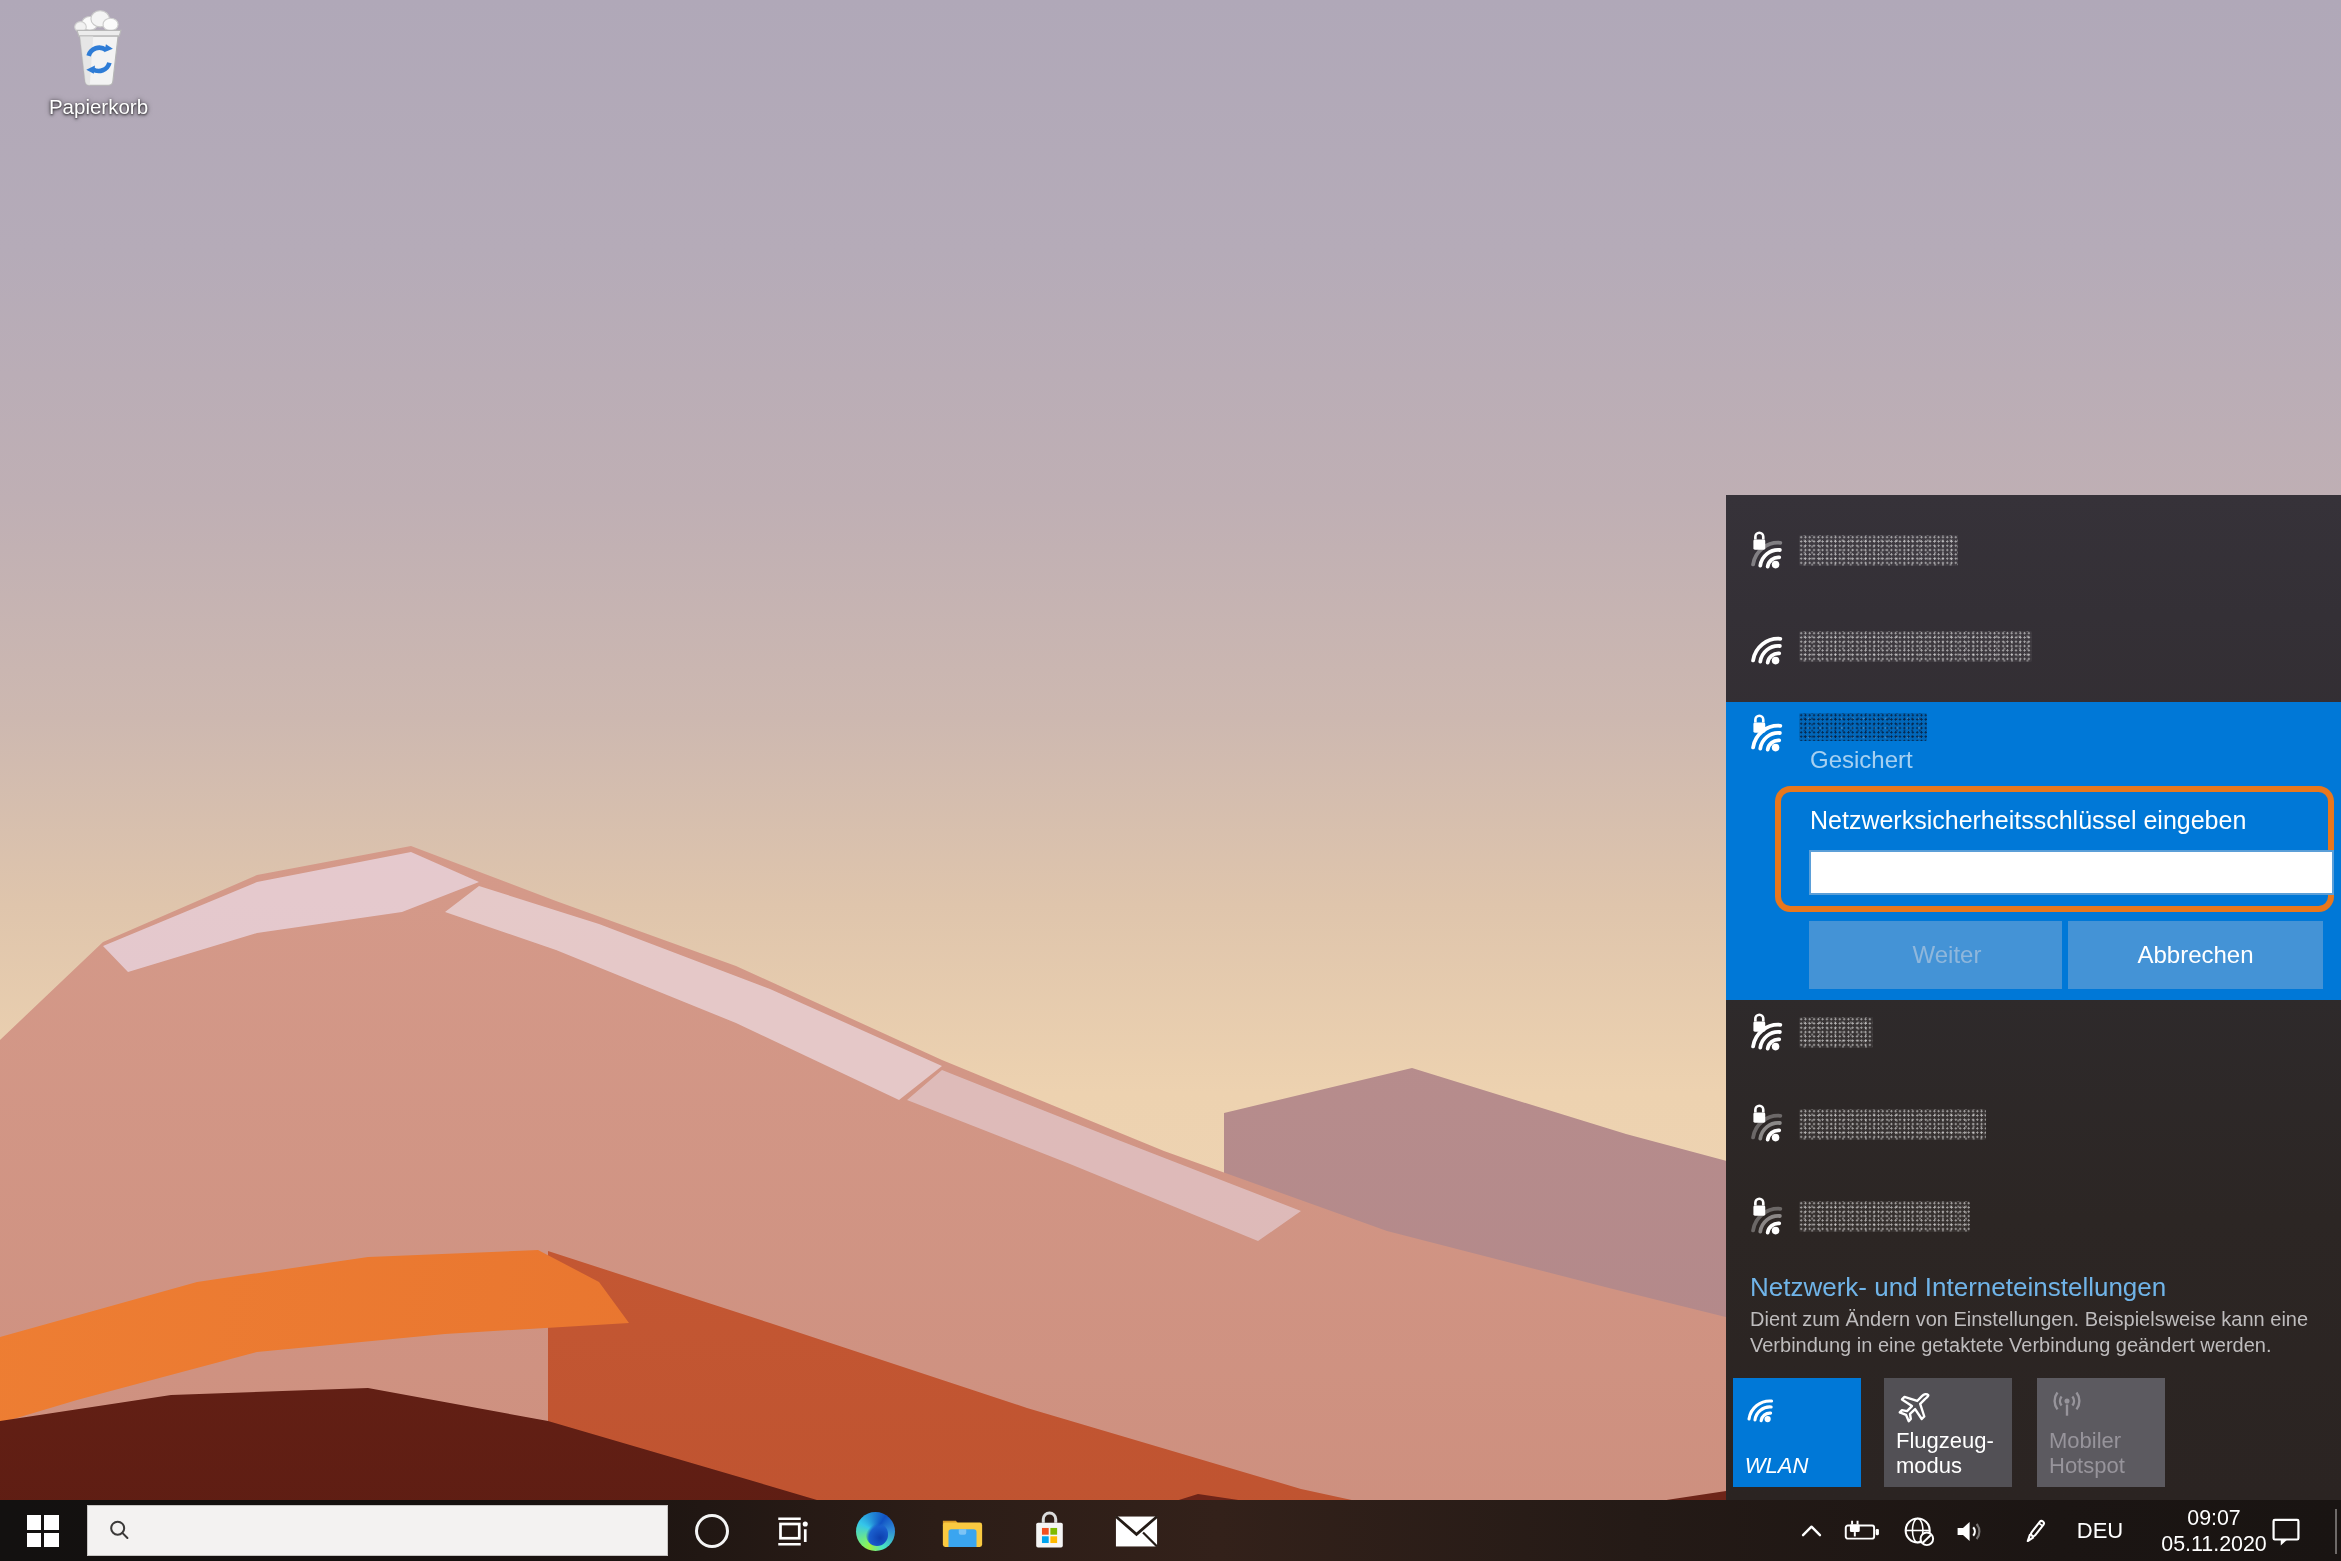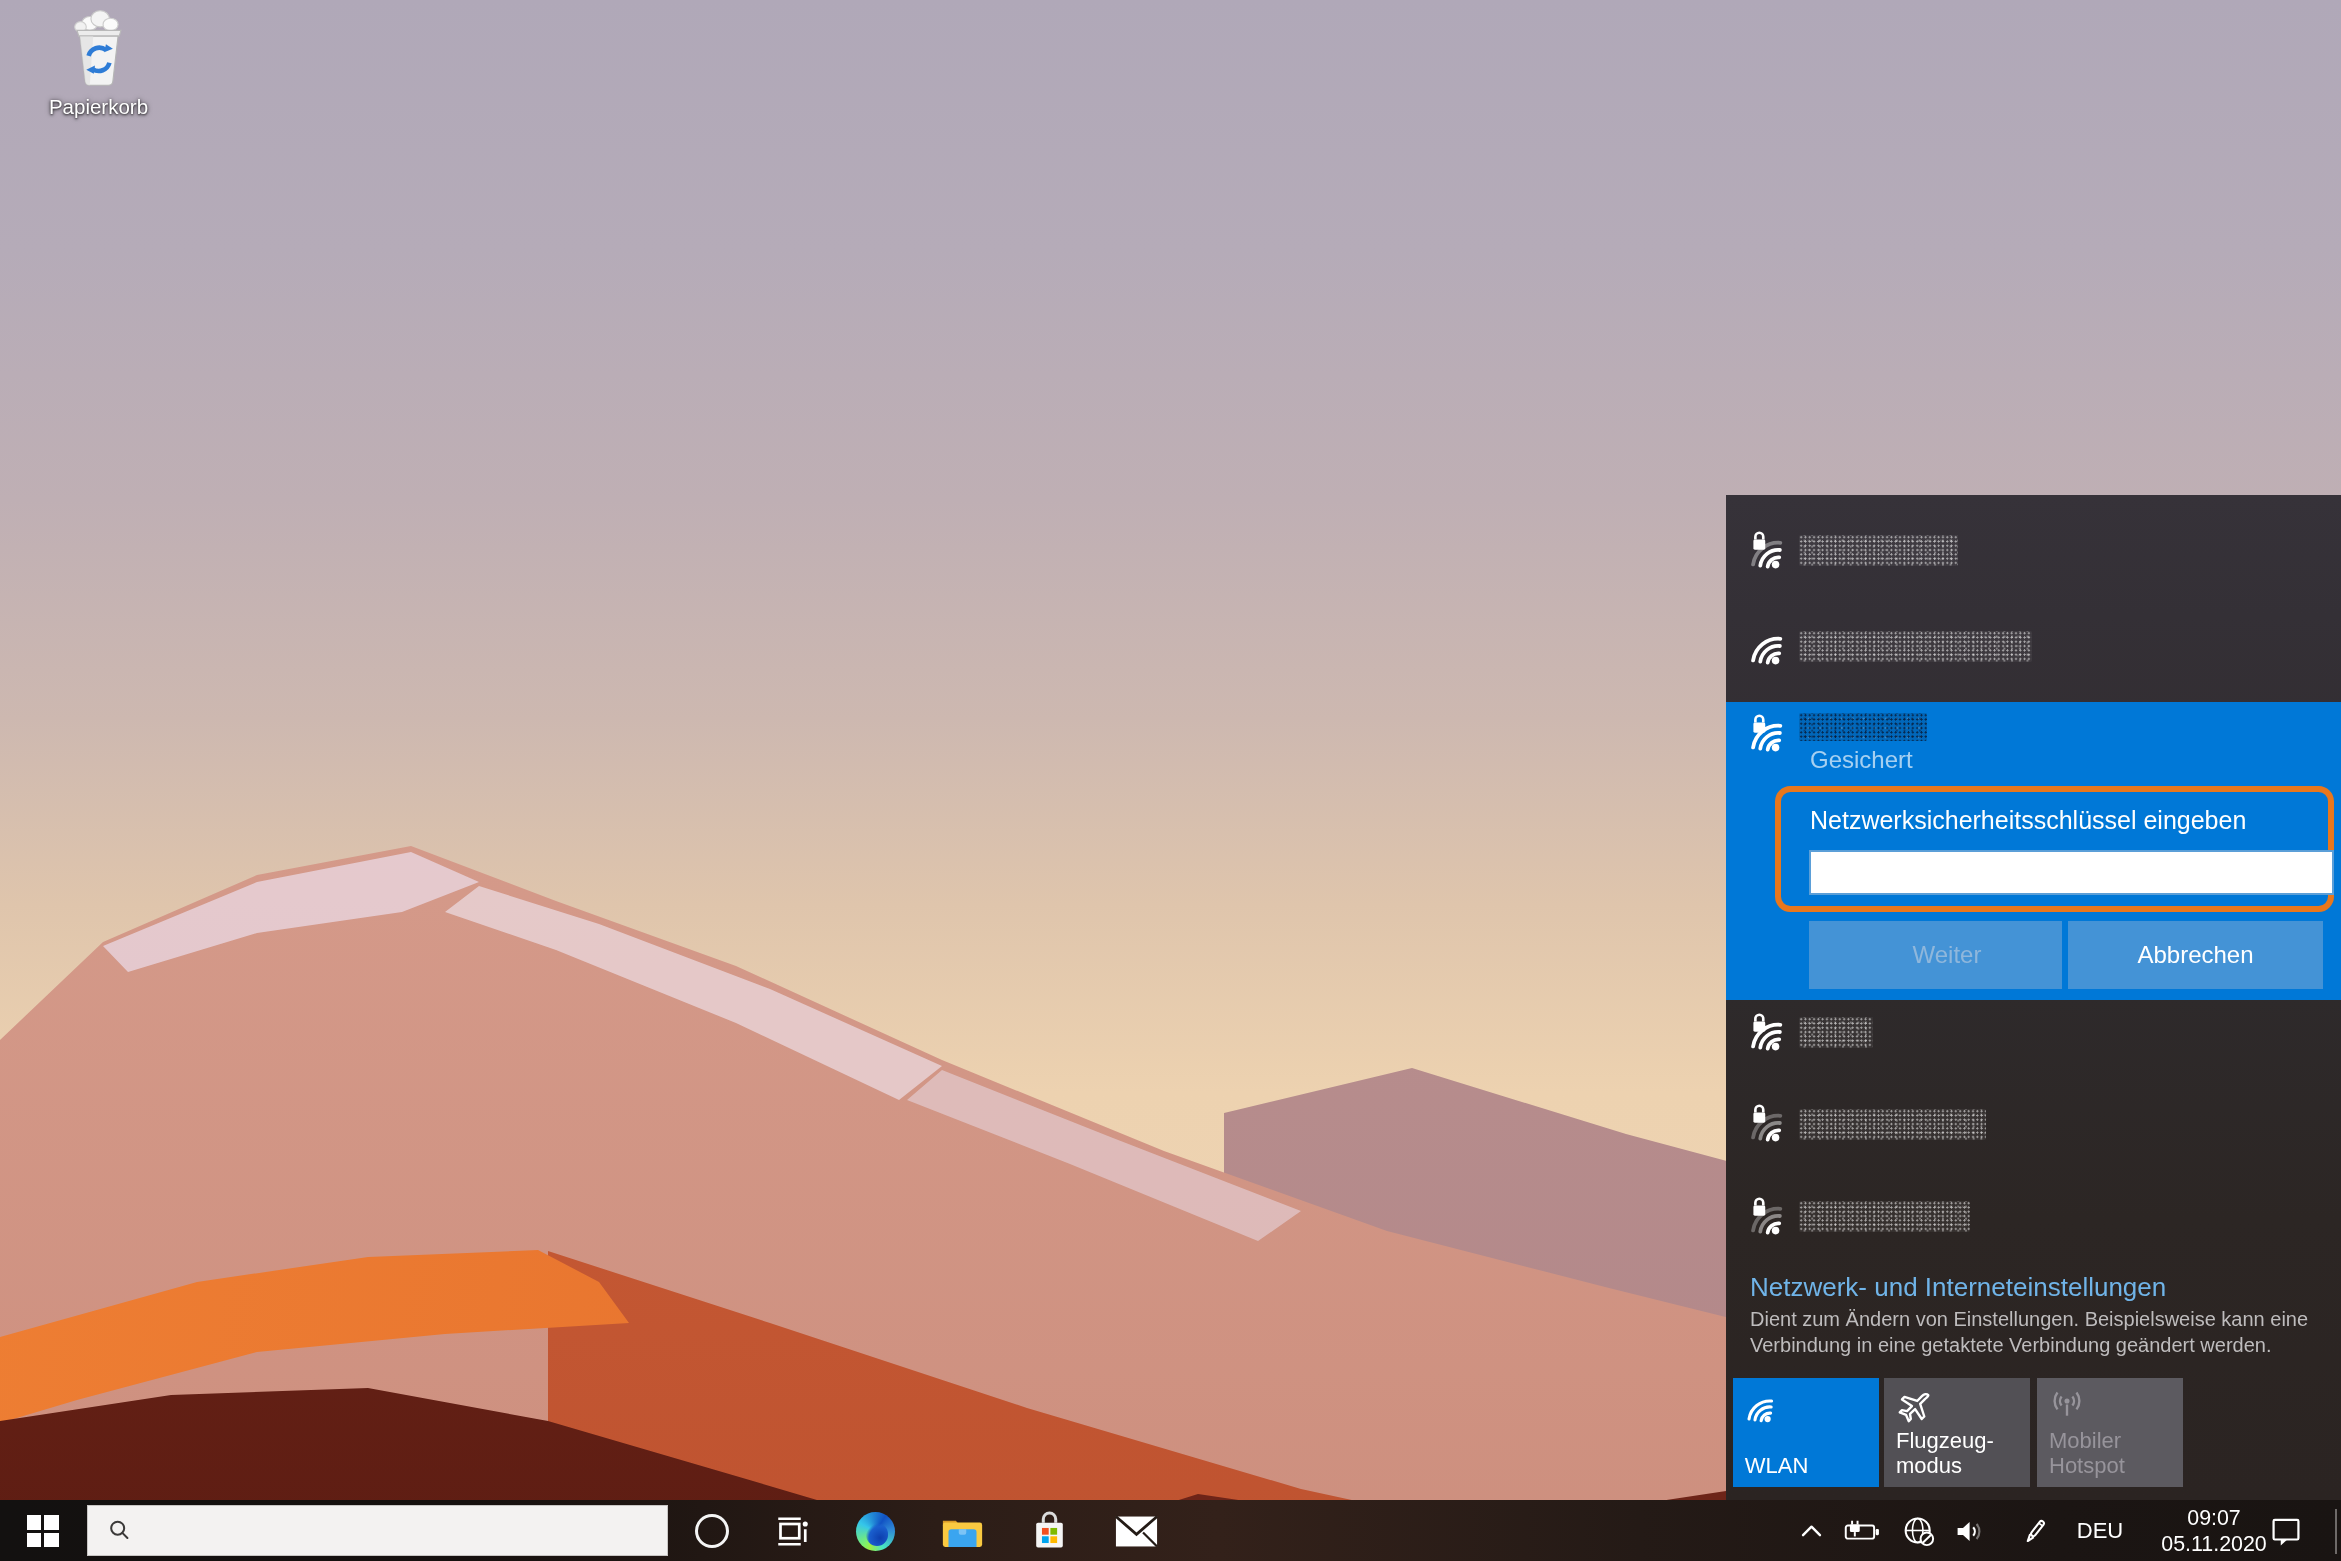--- a/index.html
+++ b/index.html
@@ -41,24 +41,24 @@
   .sel-block{position:absolute;left:0;top:207px;width:616px;height:298px;background:#0078d7;}
   .gesichert{position:absolute;left:84px;top:251px;font-size:24px;color:rgba(255,255,255,.65);}
   .keybox{position:absolute;left:49px;top:291px;width:547px;height:114px;border:6px solid #e8771c;border-radius:15.4px;}
   .keylabel{position:absolute;left:84px;top:312px;font-size:25px;color:#fff;}
   .keyinput{position:absolute;left:83px;top:355px;width:500px;height:41px;background:#fff;border:2.6px solid #5b9fd8;border-radius:0;font-size:24px;padding:0 10.3px;outline:none;color:#1a1a1a;}
   .btn{position:absolute;top:426px;height:68px;background:#4493d6;border:none;font-size:24px;font-family:"Liberation Sans",sans-serif;}
   .btn.next{left:83px;width:253px;color:#8fb7dc;}
   .btn.cancel{left:342px;width:255px;color:#fff;}
   .settings-link{position:absolute;left:24px;top:777px;font-size:26px;color:#70b4e8;cursor:pointer;}
   .settings-desc{position:absolute;left:24px;top:811px;width:599px;font-size:20px;line-height:26px;color:#bebcbd;}
-  .tile{position:absolute;top:883px;width:146px;height:109px;}
+  .tile{position:absolute;top:883px;width:128px;height:109px;}
   .tile .ticon{position:absolute;left:11px;top:10.3px;width:38px;height:38px;}
   .tile .tlbl{position:absolute;left:12px;bottom:8.6px;font-size:22px;line-height:25px;color:#fff;white-space:pre-line;}
-  .tile.on{left:6.8px;background:#0078d7;}
+  .tile.on{left:6.8px;background:#0078d7;font-style:italic;}
   .tile.off{left:158px;background:#525055;}
   .tile.dis{left:311px;background:#5c5a60;}
   .tile.dis .tlbl{color:#97949b;}
 
   
   .wifi-glyph svg{width:100%;height:100%;display:block;}
   .wifi-glyph:not(.locked) .lockpart{display:none;}
   .wifi-glyph.sig2 .a3{opacity:.38;}
   .wifi-glyph.sig1 .a3{opacity:.3;}
   .wifi-glyph.sig1 .a2{opacity:.45;}

